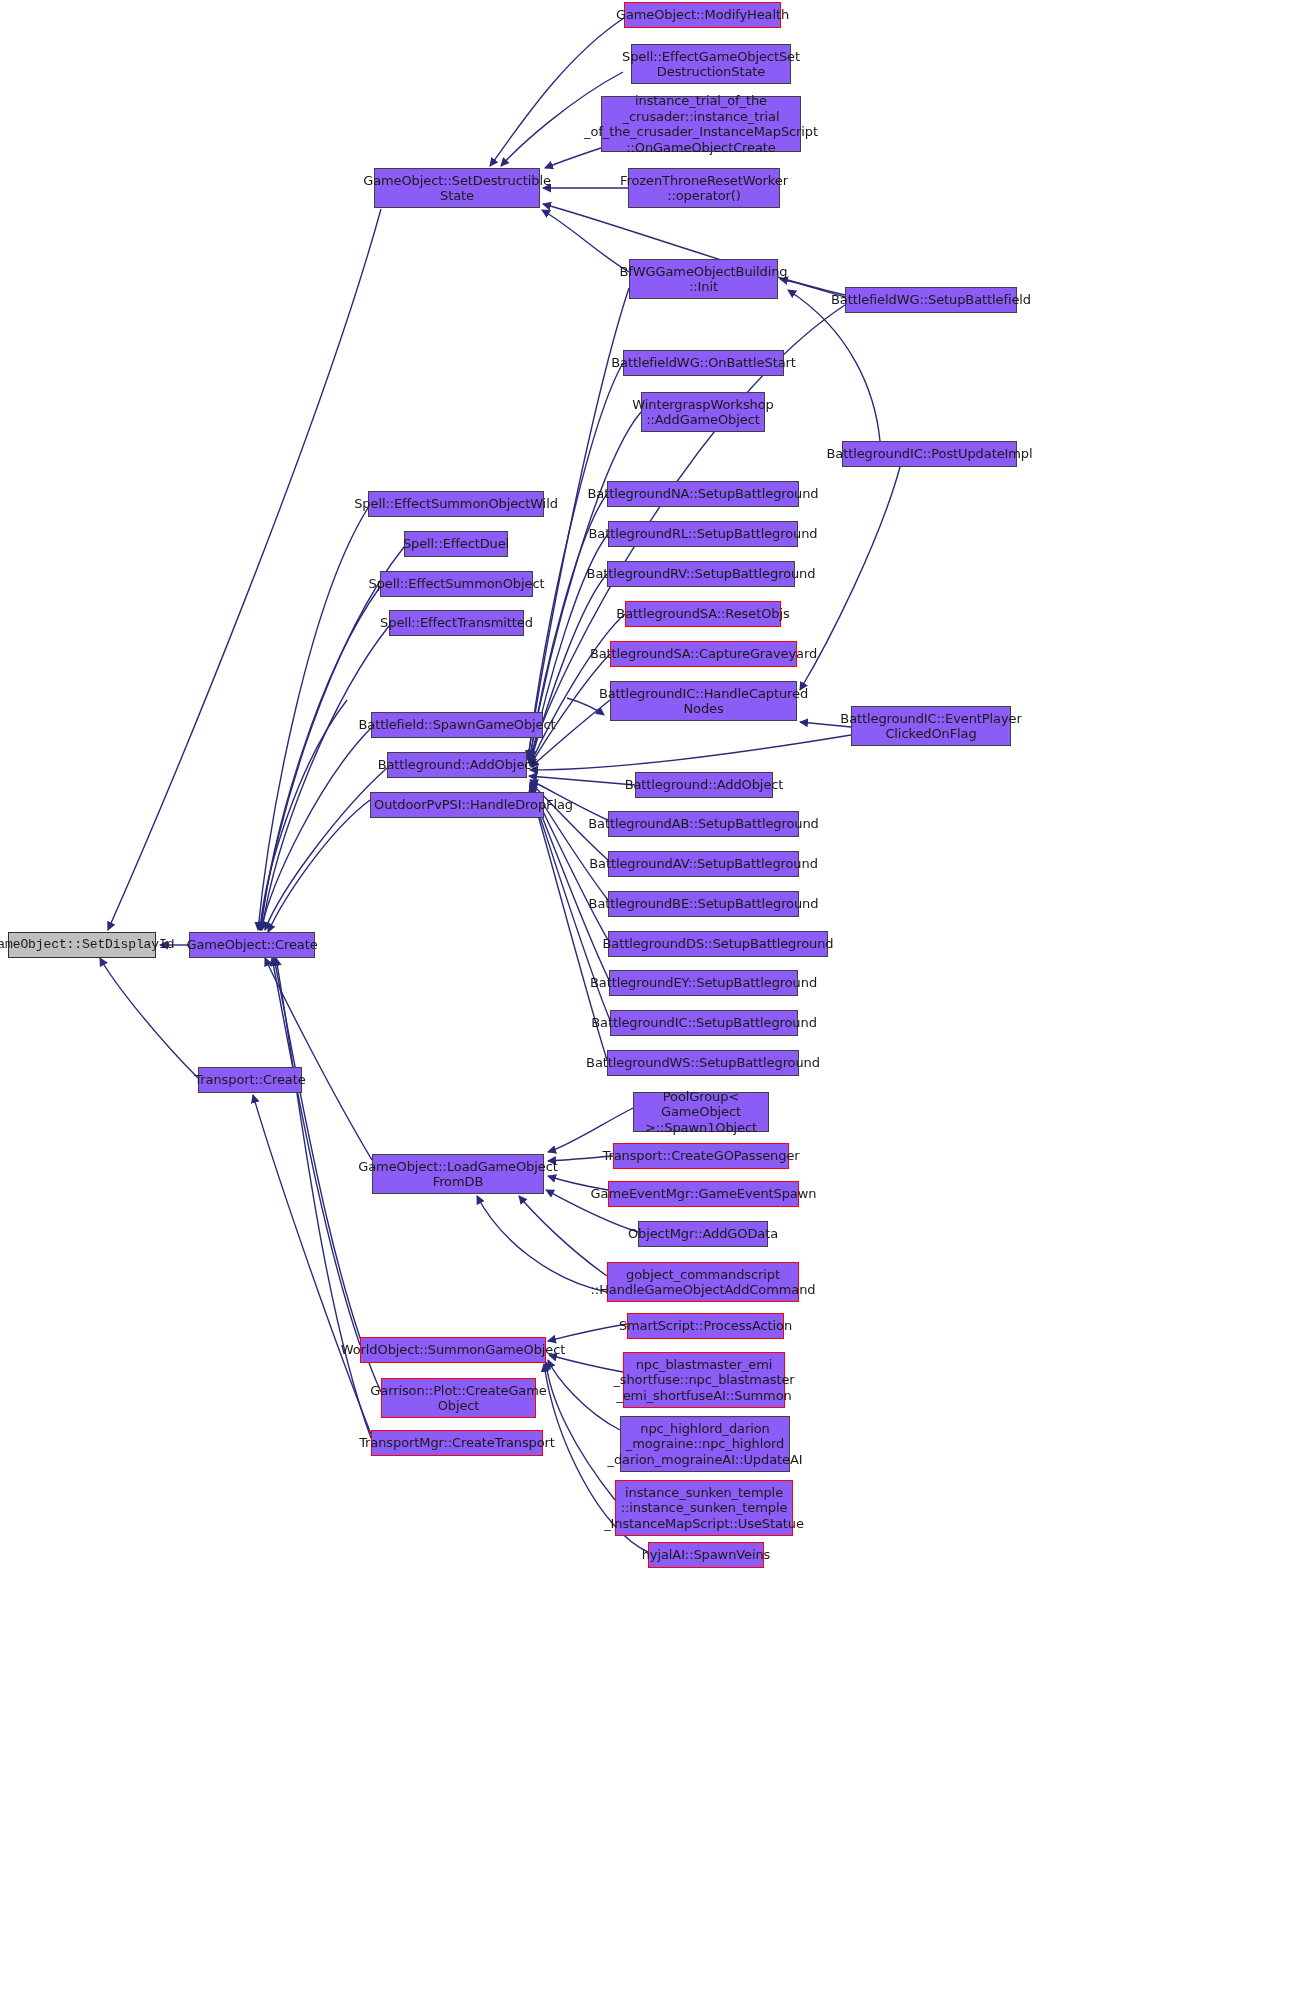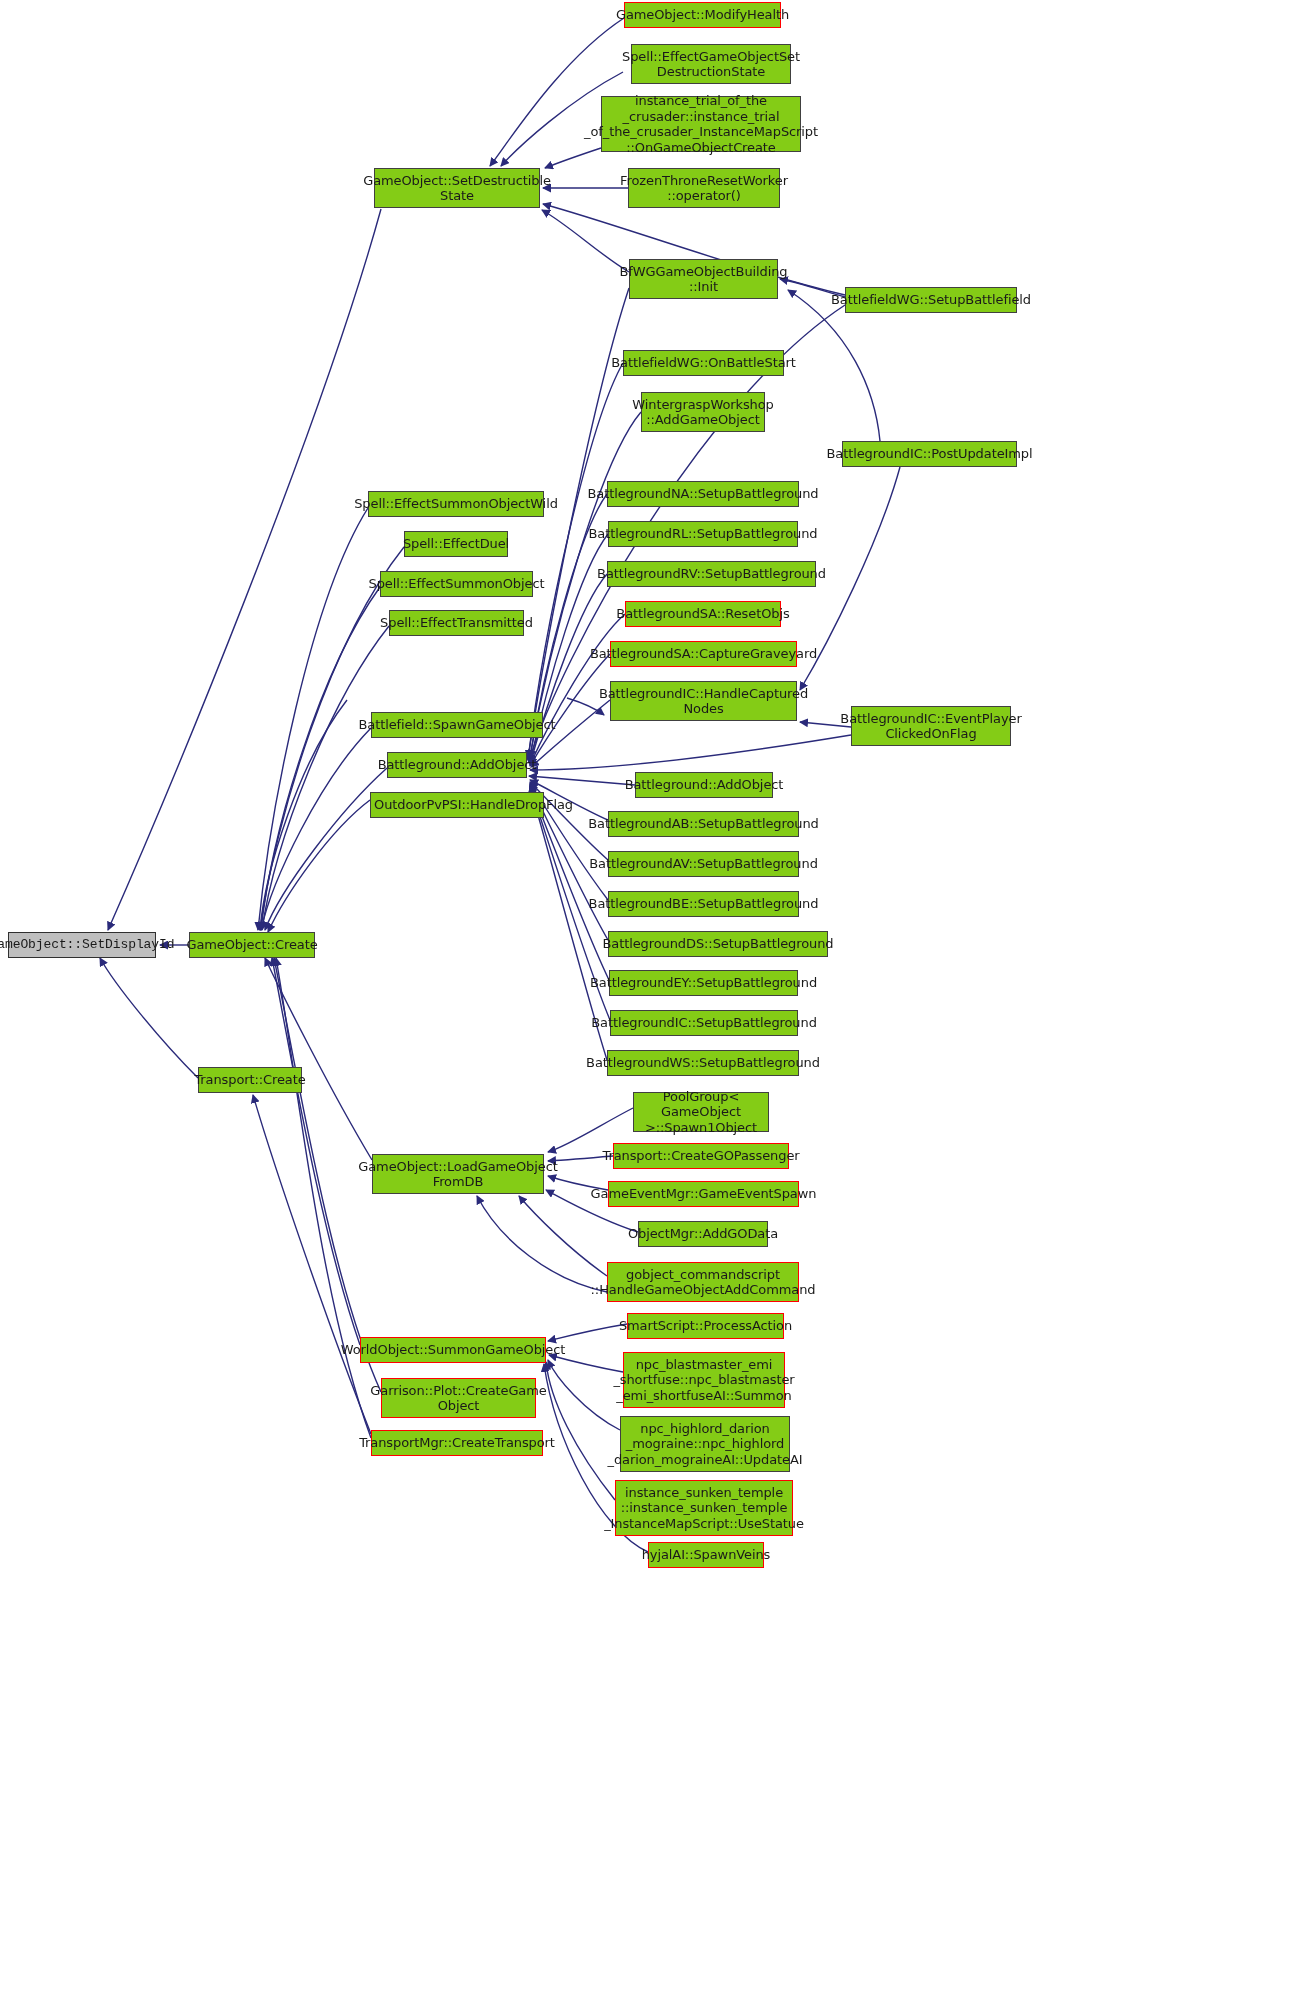--- a/index.html
+++ b/index.html
@@ -23,21 +23,21 @@
     height: 2003px;
     pointer-events: none;
   }
   .node {
     position: absolute;
     box-sizing: border-box;
     display: flex;
     align-items: center;
     justify-content: center;
     text-align: center;
-    background: #84cc16;
+    background: #8b5cf6;
     border: 1px solid #404040;
     color: #1a1a1a;
     font-size: 13px;
     line-height: 15.5px;
     letter-spacing: -0.1px;
     white-space: pre-line;
     padding: 1px 3px;
     z-index: 5;
   }
   .node.red {
@@ -133,21 +133,21 @@
 ::operator()</div>
     <div class="node" style="left: 629px; top: 259px; width: 149px; height: 40px;">BfWGGameObjectBuilding
 ::Init</div>
     <div class="node" style="left: 845px; top: 287px; width: 172px; height: 26px;">BattlefieldWG::SetupBattlefield</div>
     <div class="node" style="left: 623px; top: 350px; width: 161px; height: 26px;">BattlefieldWG::OnBattleStart</div>
     <div class="node" style="left: 641px; top: 392px; width: 124px; height: 40px;">WintergraspWorkshop
 ::AddGameObject</div>
     <div class="node" style="left: 842px; top: 441px; width: 175px; height: 26px;">BattlegroundIC::PostUpdateImpl</div>
     <div class="node" style="left: 607px; top: 481px; width: 192px; height: 26px;">BattlegroundNA::SetupBattleground</div>
     <div class="node" style="left: 608px; top: 521px; width: 190px; height: 26px;">BattlegroundRL::SetupBattleground</div>
-    <div class="node" style="left: 607px; top: 561px; width: 209px; height: 26px;">BattlegroundRV::SetupBattleground</div>
+    <div class="node" style="left: 607px; top: 561px; width: 188px; height: 26px;">BattlegroundRV::SetupBattleground</div>
     <div class="node red" style="left: 625px; top: 601px; width: 156px; height: 26px;">BattlegroundSA::ResetObjs</div>
     <div class="node red" style="left: 610px; top: 641px; width: 187px; height: 26px;">BattlegroundSA::CaptureGraveyard</div>
     <div class="node" style="left: 610px; top: 681px; width: 187px; height: 40px;">BattlegroundIC::HandleCaptured
 Nodes</div>
     <div class="node" style="left: 851px; top: 706px; width: 160px; height: 40px;">BattlegroundIC::EventPlayer
 ClickedOnFlag</div>
     <div class="node" style="left: 635px; top: 772px; width: 138px; height: 26px;">Battleground::AddObject</div>
     <div class="node" style="left: 608px; top: 811px; width: 191px; height: 26px;">BattlegroundAB::SetupBattleground</div>
     <div class="node" style="left: 608px; top: 851px; width: 191px; height: 26px;">BattlegroundAV::SetupBattleground</div>
     <div class="node" style="left: 608px; top: 891px; width: 191px; height: 26px;">BattlegroundBE::SetupBattleground</div>

